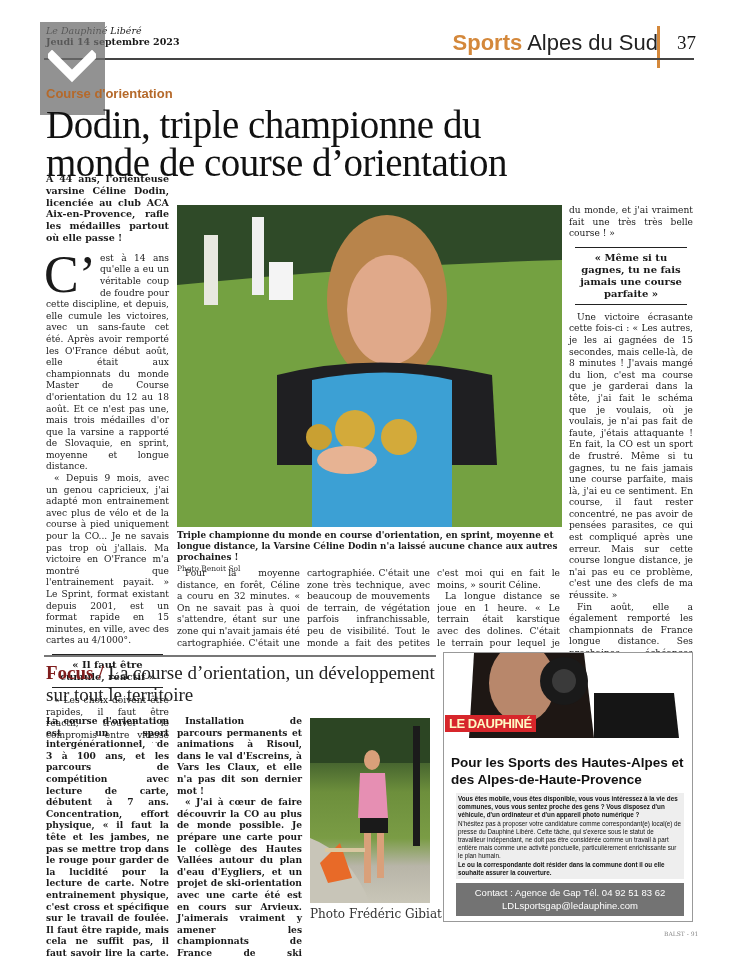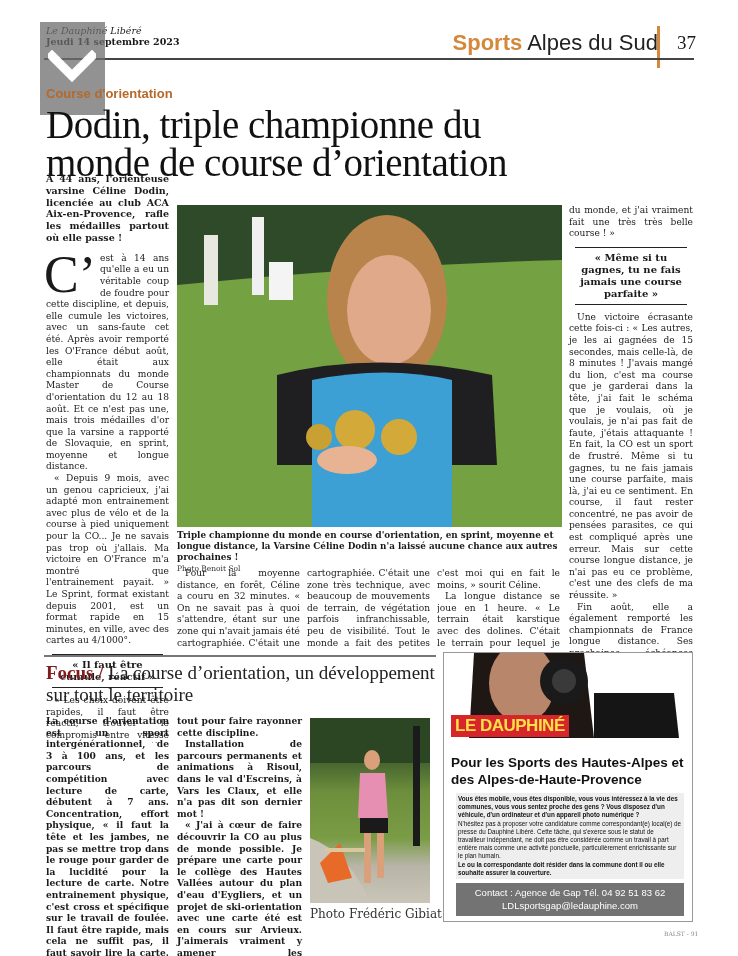--- a/index.html
+++ b/index.html
@@ -38,21 +38,21 @@
   .photo-credit { font-size: 7.5px; color: #333; }
 
   
   .focus-rule { left: 44px; top: 655px; width: 392px; height: 1.5px; background: #777; }
   .focus-title { left: 46px; top: 662px; font-family: "Liberation Serif", serif; font-size: 19px; line-height: 22px; color: #222; }
   .focus-title .focus { color: #7f1d1d; font-weight: bold; }
 
   
   .ad { left: 443px; top: 652px; width: 250px; height: 270px; border: 1px solid #999; background: #fff; overflow: hidden; }
   .ad-photo { position: absolute; left: 0; top: 0; width: 250px; height: 85px; background: linear-gradient(90deg, #fff 0%, #fff 12%, #6b4a35 18%, #9c7560 40%, #2a2a2a 60%, #e9e9e9 75%, #fff 100%); }
-  .ad-logo { position: absolute; left: 7px; top: 62px; background: #d7262b; color: #fde047; font-family: "Liberation Sans", sans-serif; font-weight: bold; font-size: 17px; padding: 1px 4px; letter-spacing: -0.5px; }
+  .ad-logo { position: absolute; left: 1px; top: 62px; background: #d7262b; color: #fef9c3; font-family: "Liberation Sans", sans-serif; font-weight: bold; font-size: 13px; padding: 1px 4px; letter-spacing: -0.5px; }
   .ad-band { position: absolute; left: 7px; top: 84px; width: 236px; background: #3d4a5c; color: #fff; font-family: "Liberation Sans", sans-serif; font-size: 10.5px; font-weight: bold; padding: 2px 3px; }
   .ad-title { position: absolute; left: 7px; top: 101px; width: 240px; font-family: "Liberation Sans", sans-serif; font-weight: bold; font-size: 13.5px; line-height: 17px; color: #111; }
   .ad-body { position: absolute; left: 12px; top: 140px; width: 228px; font-family: "Liberation Sans", sans-serif; font-size: 6.3px; line-height: 8.2px; color: #111; background: #eee; padding: 2px; }
   .ad-contact { position: absolute; left: 12px; top: 230px; width: 228px; height: 33px; background: #737373; color: #fff; font-family: "Liberation Sans", sans-serif; font-size: 9.5px; line-height: 13px; text-align: center; padding-top: 3px; }
 
   .photo-runner { left: 310px; top: 718px; width: 120px; height: 185px; overflow: hidden;
     background: linear-gradient(180deg, #243a1f 0%, #3d5a2c 20%, #6d8f3c 40%, #7a9c45 65%, #b8b5a8 80%, #c9c6b8 100%); }
   .credit2 { left: 310px; top: 907px; font-size: 12px; color: #333; }
   .footer-code { left: 664px; top: 930px; font-size: 6px; color: #888; }
 </style>
@@ -135,21 +135,20 @@
 <div class="abs focus-rule"></div>
 <div class="abs focus-title" style="width:390px;">
   <span class="focus">Focus /</span>
   <span>La course d’orientation, un développement sur tout le territoire</span>
 </div>
 <div class="abs col" style="left:46px; top:715px; width:123px; font-weight:bold;">
   <p>La course d'orientation est un sport intergénérationnel, de 3 à 100 ans, et les parcours de compétition avec lecture de carte, débutent à 7 ans. Concentration, effort physique, « il faut la tête et les jambes, ne pas se mettre trop dans le rouge pour garder de la lucidité pour la lecture de carte. Notre entrainement physique, c'est cross et spécifique sur le travail de foulée. Il faut être rapide, mais cela ne suffit pas, il faut savoir lire la carte. C'est l'association des deux qui est déterminante. »</p>
 
 </div>
 <div class="abs col" style="left:177px; top:715px; width:125px; font-weight:bold;">
-  <p>tout pour faire rayonner cette discipline.</p>
   <p class="para">Installation de parcours permanents et animations à Risoul, dans le val d'Escreins, à Vars les Claux, et elle n'a pas dit son dernier mot !</p>
   <p class="para">« J'ai à cœur de faire découvrir la CO au plus de monde possible. Je prépare une carte pour le collège des Hautes Vallées autour du plan d'eau d'Eygliers, et un projet de ski-orientation avec une carte été est en cours sur Arvieux. J'aimerais vraiment y amener les championnats de France de ski orientation. »</p>
 </div>
 <div class="abs photo-runner">
   <svg width="120" height="185" viewBox="0 0 120 185">
     <rect x="0" y="0" width="120" height="45" fill="#2c4523"></rect>
     <rect x="103" y="8" width="7" height="120" fill="#1b1b1b"></rect>
     <path d="M0,120 Q40,135 60,185 L0,185 Z" fill="#c8c5b8"></path>
     <ellipse cx="62" cy="42" rx="8" ry="10" fill="#d9a07a"></ellipse>
     <path d="M50,55 L75,55 L78,100 L48,100 Z" fill="#e68fb3"></path>

